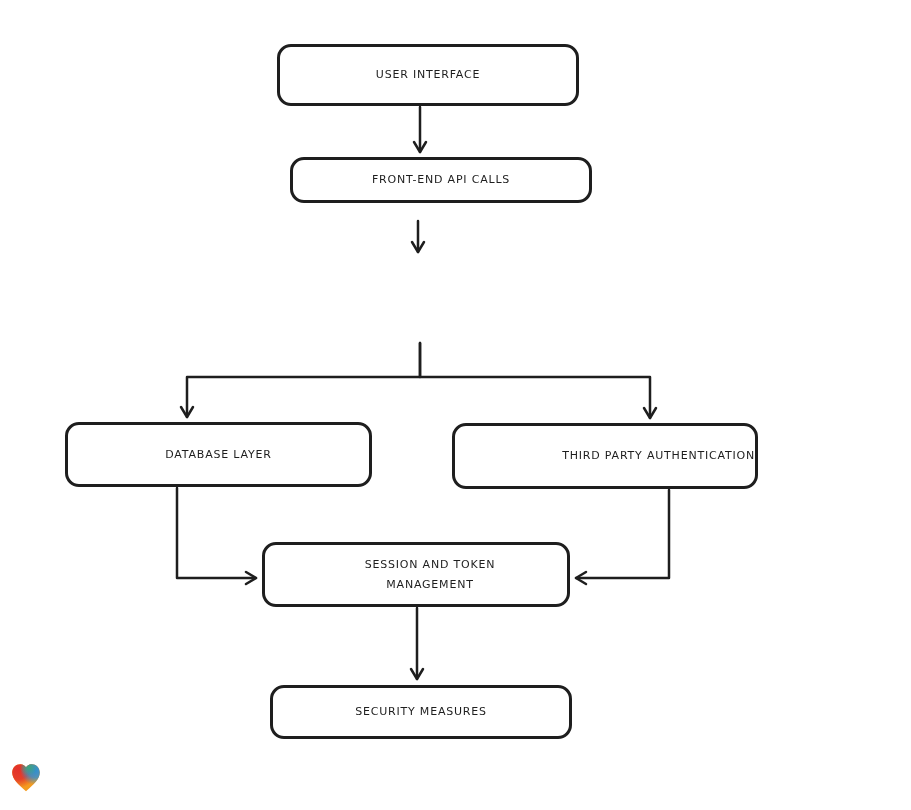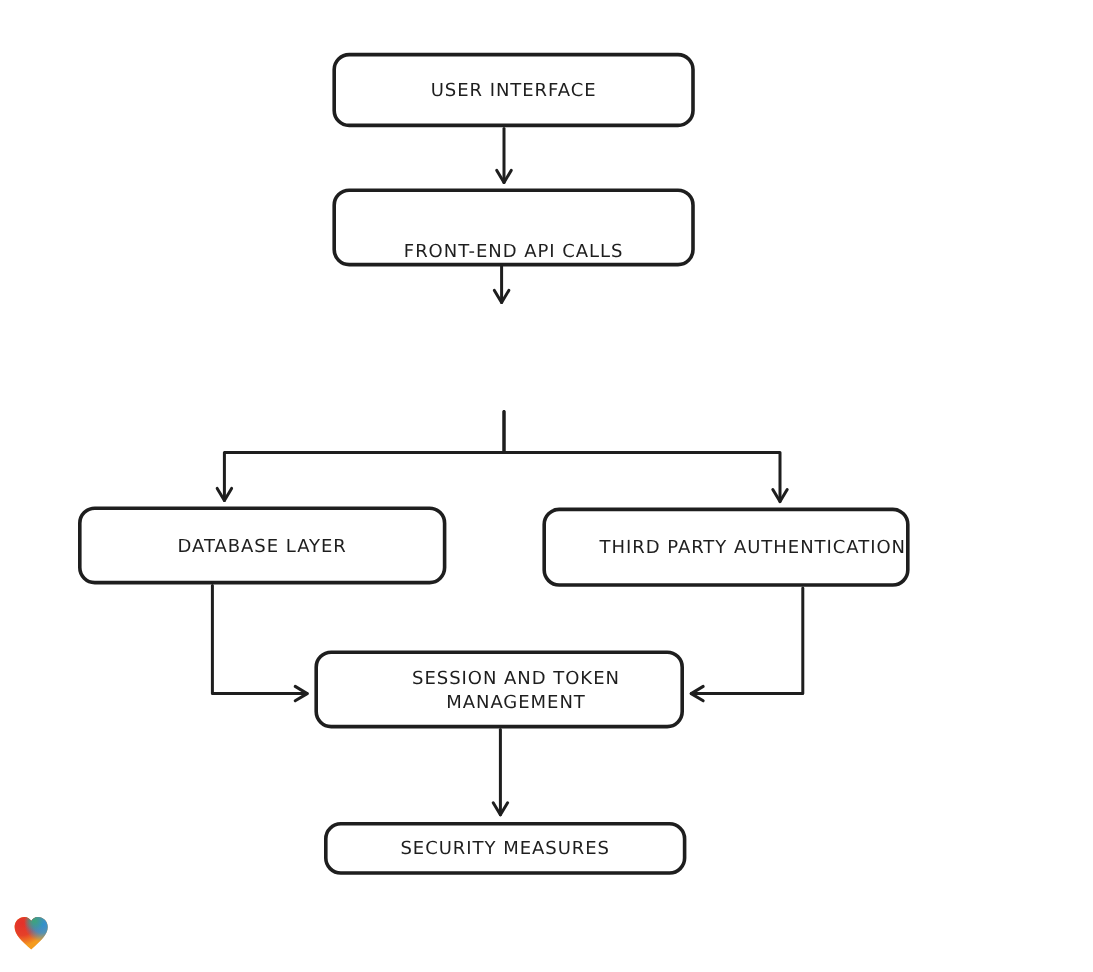--- a/index.html
+++ b/index.html
@@ -23,37 +23,37 @@
     background: #ffffff;
     border: 3px solid #1e1e1e;
     border-radius: 14px;
     display: flex;
     align-items: center;
     justify-content: center;
     text-align: center;
     cursor: pointer;
   }
   .node-label {
-    font-size: 15px;
+    font-size: 11px;
     letter-spacing: 0.8px;
     line-height: 20px;
     color: #1e1e1e;
     text-transform: uppercase;
   }
   .node-label.wrap-240 { max-width: 240px; }
   .node-label.wrap-185 { max-width: 185px; }
 
   
   #node-user-interface        { left: 277px; top:  44px; width: 302px; height: 62px; }
-  #node-front-end-api-calls   { left: 277px; top: 157px; width: 302px; height: 65px; align-items: flex-end; }
+  #node-front-end-api-calls   { left: 290px; top: 157px; width: 302px; height: 46px; }
   #node-back-end-auth-service { left: 275px; top: 257px; width: 303px; height: 85px; }
   #node-database-layer        { left:  65px; top: 422px; width: 307px; height: 65px; }
   #node-third-party-auth      { left: 452px; top: 423px; width: 306px; height: 66px; justify-content: flex-end; }
   #node-session-token-mgmt    { left: 262px; top: 542px; width: 308px; height: 65px; padding-left: 28px; }
-  #node-security-measures     { left: 270px; top: 685px; width: 302px; height: 44px; }
+  #node-security-measures     { left: 270px; top: 685px; width: 302px; height: 54px; }
 
   #heart-logo {
     position: absolute;
     left: 9px;
     top: 759px;
     width: 34px;
     height: 38px;
     cursor: pointer;
   }
 </style>

